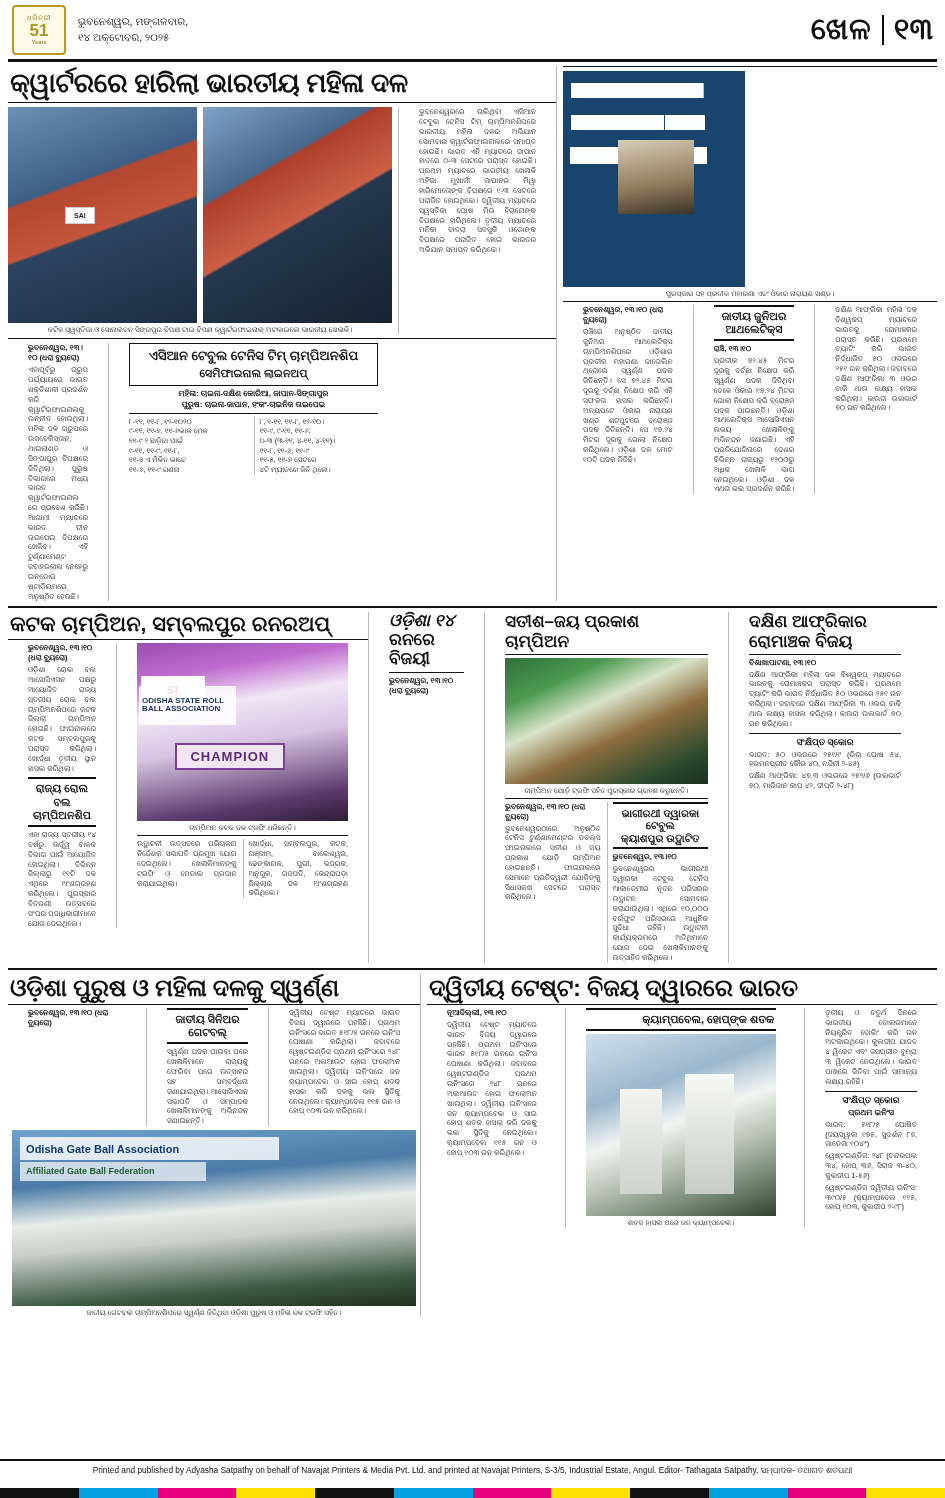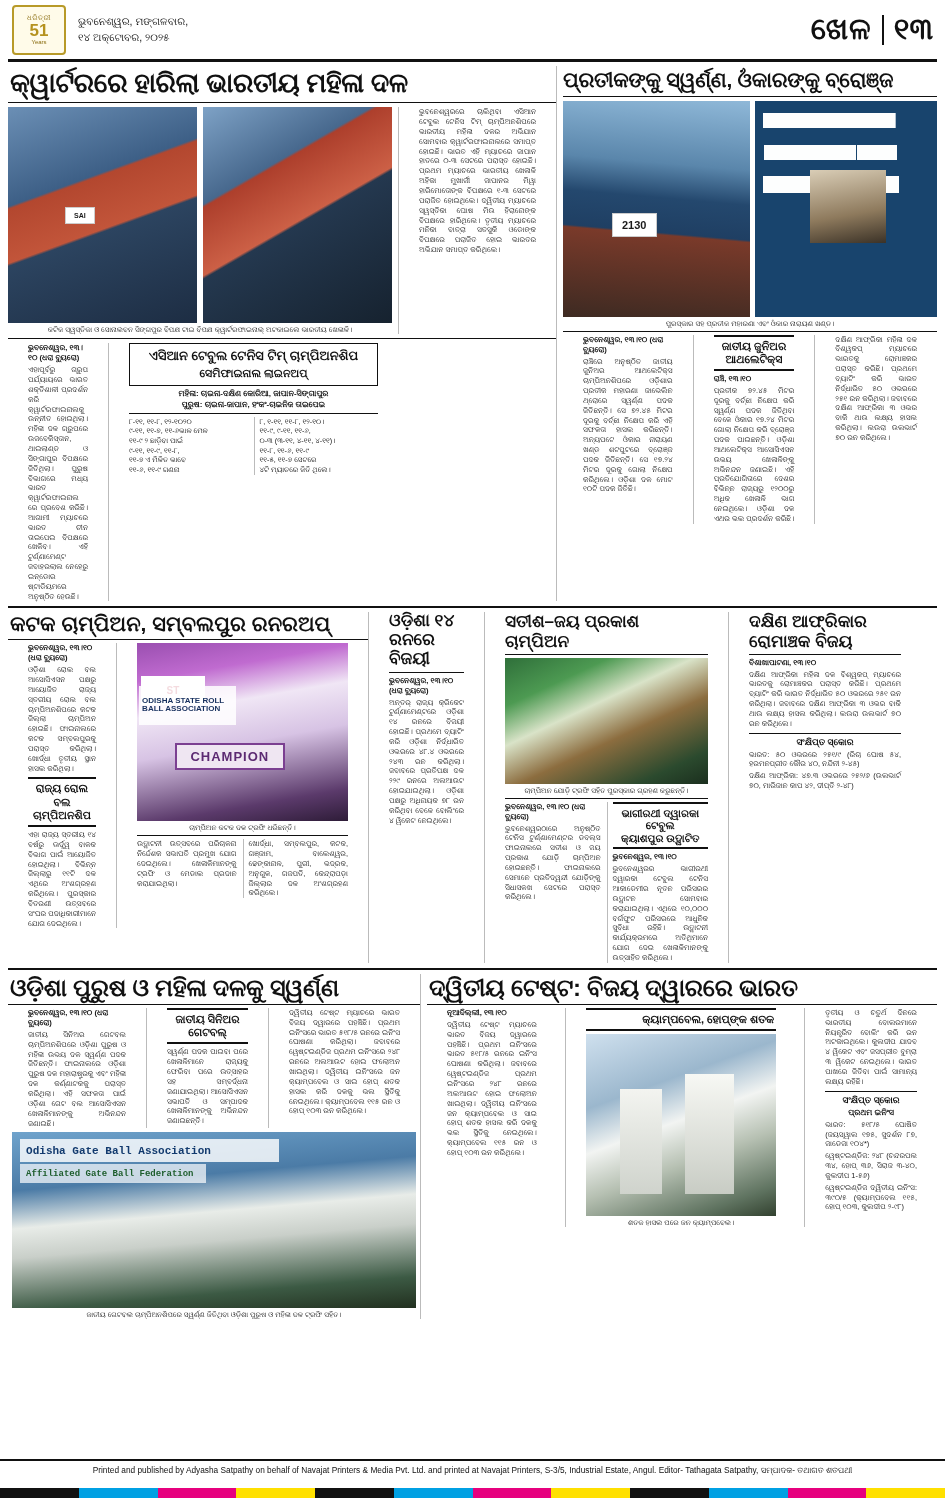--- a/index.html
+++ b/index.html
@@ -192,27 +192,23 @@
 ୦-୩ (୩-୧୧, ୪-୧୧, ୪-୧୧)।
 ୧୧-୮, ୧୧-୬, ୧୧-୯
 ୧୧-୫, ୧୧-୭ ସେଟରେ
 ୪ଟି ମ୍ୟାଚରେ ଜିତି ଥିଲେ।</div>
           </div>
         </div>
       </div>
     </div>
 
     <div class="vline" style="width:381px; padding-left:6px;">
-      <div class="hl" style="font-size:21px; letter-spacing:-0.3px; padding:2px 0 4px;">ପ୍ରତୀକଙ୍କୁ ସ୍ୱର୍ଣ୍ଣ, ଓଁକାରଙ୍କୁ ବ୍ରୋଞ୍ଜ</div>
       <div class="rule" style="margin-bottom:4px;"></div>
 
       <div style="display:flex; gap:5px;">
-        <div class="photo ph-c" style="width:188px; height:216px;">
-          <div class="bib">2130</div>
-        </div>
         <div class="photo" style="width:182px; height:216px; background:#e8eef3;">
           <div class="sponsor-wall"></div>
           <div style="position:absolute; left:30%; top:32%; width:42%; height:34%; background:linear-gradient(170deg,#d9cdb6,#8e7a5d 60%,#3b3227);"></div>
         </div>
       </div>
       <div class="cap">ପୁରସ୍କାର ସହ ପ୍ରତୀକ ମହାରଣା ଏବଂ ଓଁକାର ନାରାୟଣ ଖଣ୍ଡ।</div>
       <div class="rule" style="margin:3px 0;"></div>
 
       <div style="display:flex;">
         <div class="col" style="width:130px;">
@@ -257,25 +253,24 @@
           <div class="rule" style="margin:3px 0;"></div>
           <div style="display:flex; gap:6px;">
             <div class="body-text" style="flex:1;">ଉଦ୍ଘାଟନୀ ଉତ୍ସବରେ ପରିଚାଳନା ନିର୍ଦ୍ଦେଶକ ସଭାପତି ପ୍ରମୁଖ ଯୋଗ ଦେଇଥିଲେ। ଖେଳାଳିମାନଙ୍କୁ ଟ୍ରଫି ଓ ମେଡାଲ ପ୍ରଦାନ କରାଯାଇଥିଲା।</div>
             <div class="body-text vline" style="flex:1; padding-left:5px;">ଖୋର୍ଦ୍ଧା, ସମ୍ବଲପୁର, କଟକ, ଗଞ୍ଜାମ, ବାଲେଶ୍ୱର, ଢେଙ୍କାନାଳ, ପୁରୀ, ଭଦ୍ରକ, ଅନୁଗୁଳ, ଗଜପତି, କେନ୍ଦ୍ରାପଡ଼ା ଜିଲ୍ଲାର ଦଳ ଅଂଶଗ୍ରହଣ କରିଥିଲେ।</div>
           </div>
         </div>
       </div>
     </div>
 
     <div class="vline col" style="width:116px;">
-      <div class="hl" style="font-size:17px; line-height:1.1;">ଓଡ଼ିଶା ୧୪</div>
+      <div class="hl" style="font-size:17px; line-height:1.1;font-style:italic;">ଓଡ଼ିଶା ୧୪</div>
       <div class="hl" style="font-size:17px; line-height:1.1;">ରନରେ ବିଜୟୀ</div>
       <div class="rule" style="margin:3px 0;"></div>
       <div class="dateline">ଭୁବନେଶ୍ୱର, ୧୩।୧୦ (ଧରା ବ୍ୟୁରୋ)</div>
-      <div class="body-text">ଅନ୍ତର୍ ରାଜ୍ୟ କ୍ରିକେଟ ଟୁର୍ଣ୍ଣାମେଣ୍ଟରେ ଓଡ଼ିଶା ୧୪ ରନରେ ବିଜୟୀ ହୋଇଛି। ପ୍ରଥମେ ବ୍ୟାଟିଂ କରି ଓଡ଼ିଶା ନିର୍ଦ୍ଧାରିତ ଓଭରରେ ୪୮.୪ ଓଭରରେ ୨୪୩ ରନ କରିଥିଲା। ଜବାବରେ ପ୍ରତିପକ୍ଷ ଦଳ ୨୨୯ ରନରେ ଅଲଆଉଟ ହୋଇଯାଇଥିଲା। ଓଡ଼ିଶା ପକ୍ଷରୁ ଅଧିନାୟକ ୭୮ ରନ କରିଥିବା ବେଳେ ବୋଲିଂରେ ୪ ୱିକେଟ ନେଇଥିଲେ।</div>
     </div>
 
     <div class="vline col" style="width:244px;">
       <div class="hl" style="font-size:17px; line-height:1.12; padding-bottom:3px;">ସତୀଶ–ଜୟ ପ୍ରକାଶ ଚାମ୍ପିଅନ</div>
       <div class="rule" style="margin-bottom:3px;"></div>
       <div class="photo ph-f" style="width:100%; height:126px;"></div>
       <div class="cap">ଚାମ୍ପିଅନ ଯୋଡ଼ି ଟ୍ରଫି ସହିତ ପୁରସ୍କାର ଗ୍ରହଣ କରୁଛନ୍ତି।</div>
       <div class="rule" style="margin:3px 0;"></div>
       <div style="display:flex; gap:6px;">
         <div style="flex:1;">
@@ -306,33 +301,32 @@
   <div class="rule2" style="margin:5px 0 4px;"></div>
 
   <div class="band">
 
     <div style="width:412px;">
       <div class="hl sect-title" style="font-size:24px; padding:1px 2px 4px;">ଓଡ଼ିଶା ପୁରୁଷ ଓ ମହିଳା ଦଳକୁ ସ୍ୱର୍ଣ୍ଣ</div>
       <div class="rule" style="margin-bottom:3px;"></div>
       <div style="display:flex;">
         <div class="col" style="width:138px;">
           <div class="dateline">ଭୁବନେଶ୍ୱର, ୧୩।୧୦ (ଧରା ବ୍ୟୁରୋ)</div>
-          <div class="body-text">ଜାତୀୟ ସିନିଅର ଗେଟବଲ ଚାମ୍ପିଅନଶିପରେ ଓଡ଼ିଶା ପୁରୁଷ ଓ ମହିଳା ଉଭୟ ଦଳ ସ୍ୱର୍ଣ୍ଣ ପଦକ ଜିତିଛନ୍ତି। ଫାଇନାଲରେ ଓଡ଼ିଶା ପୁରୁଷ ଦଳ ମହାରାଷ୍ଟ୍ରକୁ ଏବଂ ମହିଳା ଦଳ କର୍ଣ୍ଣାଟକକୁ ପରାସ୍ତ କରିଥିଲା। ଏହି ସଫଳତା ପାଇଁ ଓଡ଼ିଶା ଗେଟ ବଲ ଆସୋସିଏସନ ଖେଳାଳିମାନଙ୍କୁ ଅଭିନନ୍ଦନ ଜଣାଇଛି।</div>
         </div>
         <div class="col vline" style="width:122px;">
           <div class="boxhead" style="white-space:pre-line; font-size:11px;">ଜାତୀୟ ସିନିଅର
 ଗେଟବଲ୍</div>
           <div class="body-text" style="margin-top:3px;">ସ୍ୱର୍ଣ୍ଣ ପଦକ ପାଇବା ପରେ ଖେଳାଳିମାନେ ରାଜ୍ୟକୁ ଫେରିବା ପରେ ଉତ୍ସାହର ସହ ସମ୍ବର୍ଦ୍ଧନା ଜଣାଯାଇଥିଲା। ଆସୋସିଏସନ ସଭାପତି ଓ ସମ୍ପାଦକ ଖେଳାଳିମାନଙ୍କୁ ଅଭିନନ୍ଦନ ଜଣାଇଛନ୍ତି।</div>
         </div>
         <div class="col vline" style="width:152px;">
           <div class="body-text">ଦ୍ୱିତୀୟ ଟେଷ୍ଟ ମ୍ୟାଚରେ ଭାରତ ବିଜୟ ଦ୍ୱାରରେ ପହଞ୍ଚିଛି। ପ୍ରଥମ ଇନିଂସରେ ଭାରତ ୫୧୮/୫ ରନରେ ଇନିଂସ ଘୋଷଣା କରିଥିଲା। ଜବାବରେ ୱେଷ୍ଟଇଣ୍ଡିଜ ପ୍ରଥମ ଇନିଂସରେ ୨୪୮ ରନରେ ଅଲଆଉଟ ହୋଇ ଫଲୋଅନ ଖାଇଥିଲା। ଦ୍ୱିତୀୟ ଇନିଂସରେ ଜନ କ୍ୟାମ୍ପବେଲ ଓ ସାଇ ହୋପ୍ ଶତକ ହାସଲ କରି ଦଳକୁ ଭଲ ସ୍ଥିତିକୁ ନେଇଥିଲେ। କ୍ୟାମ୍ପବେଲ ୧୧୫ ରନ ଓ ହୋପ୍ ୧୦୩ ରନ କରିଥିଲେ।</div>
         </div>
       </div>
       <div style="padding:4px 4px 0;">
-        <div class="photo ph-g" style="width:100%; height:176px;font-family:Liberation Mono, monospace;">
+        <div class="photo ph-g" style="width:100%; height:176px;">
           <div class="gateball-band">Odisha Gate Ball Association</div>
           <div class="gateball-band2">Affiliated Gate Ball Federation</div>
         </div>
         <div class="cap">ଜାତୀୟ ଗେଟବଲ ଚାମ୍ପିଅନଶିପରେ ସ୍ୱର୍ଣ୍ଣ ଜିତିଥିବା ଓଡ଼ିଶା ପୁରୁଷ ଓ ମହିଳା ଦଳ ଟ୍ରଫି ସହିତ।</div>
       </div>
     </div>
 
     <div class="vline" style="width:517px; padding-left:6px;">
       <div class="hl sect-title" style="font-size:24px; padding:1px 2px 4px;">ଦ୍ୱିତୀୟ ଟେଷ୍ଟ: ବିଜୟ ଦ୍ୱାରରେ ଭାରତ</div>
       <div class="rule" style="margin-bottom:3px;"></div>

